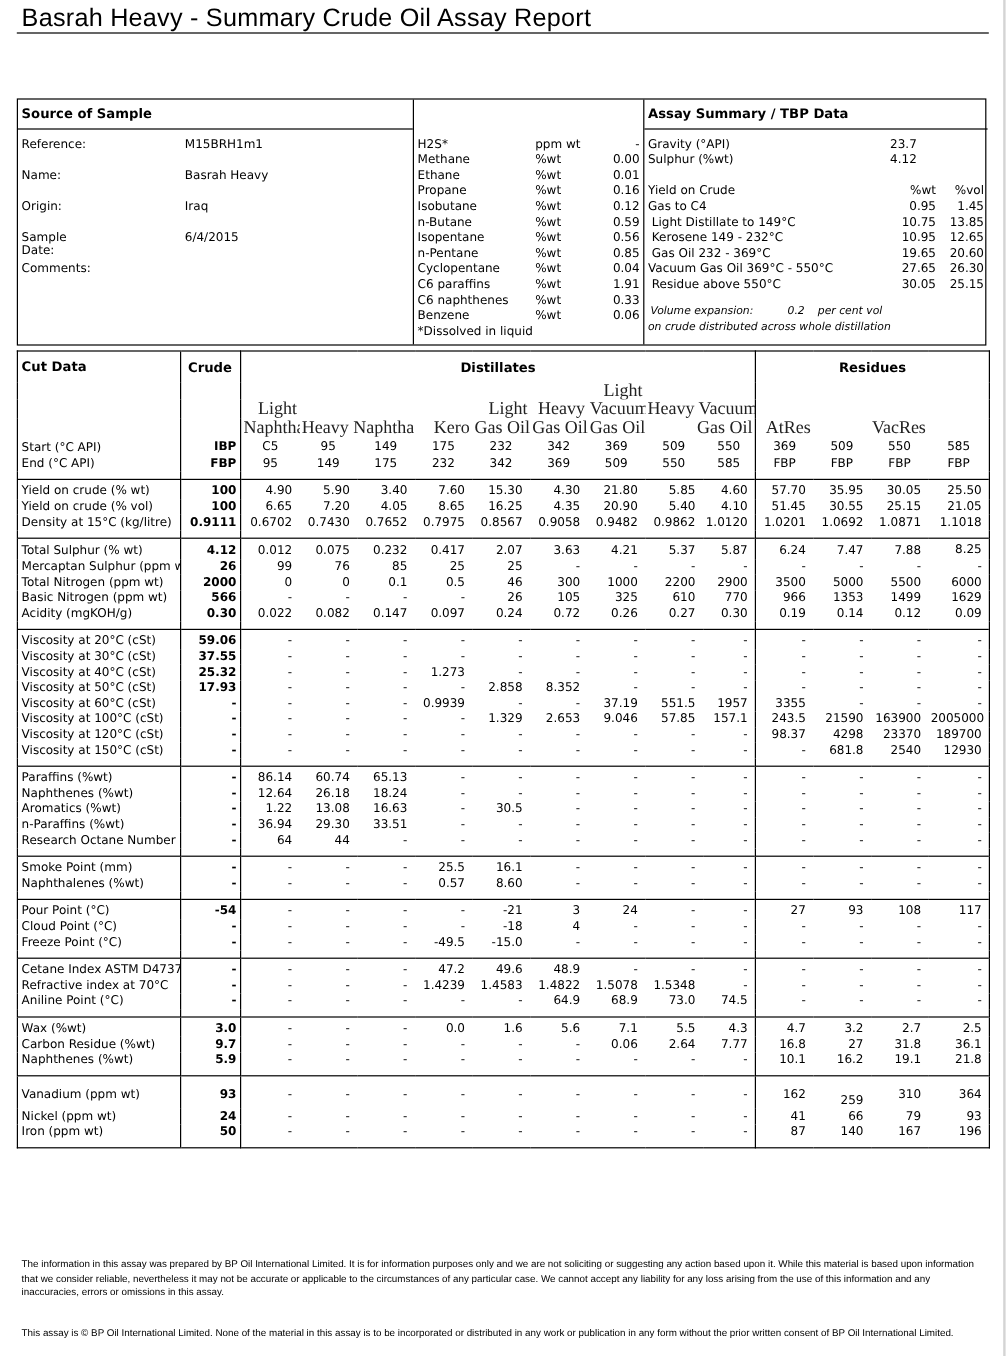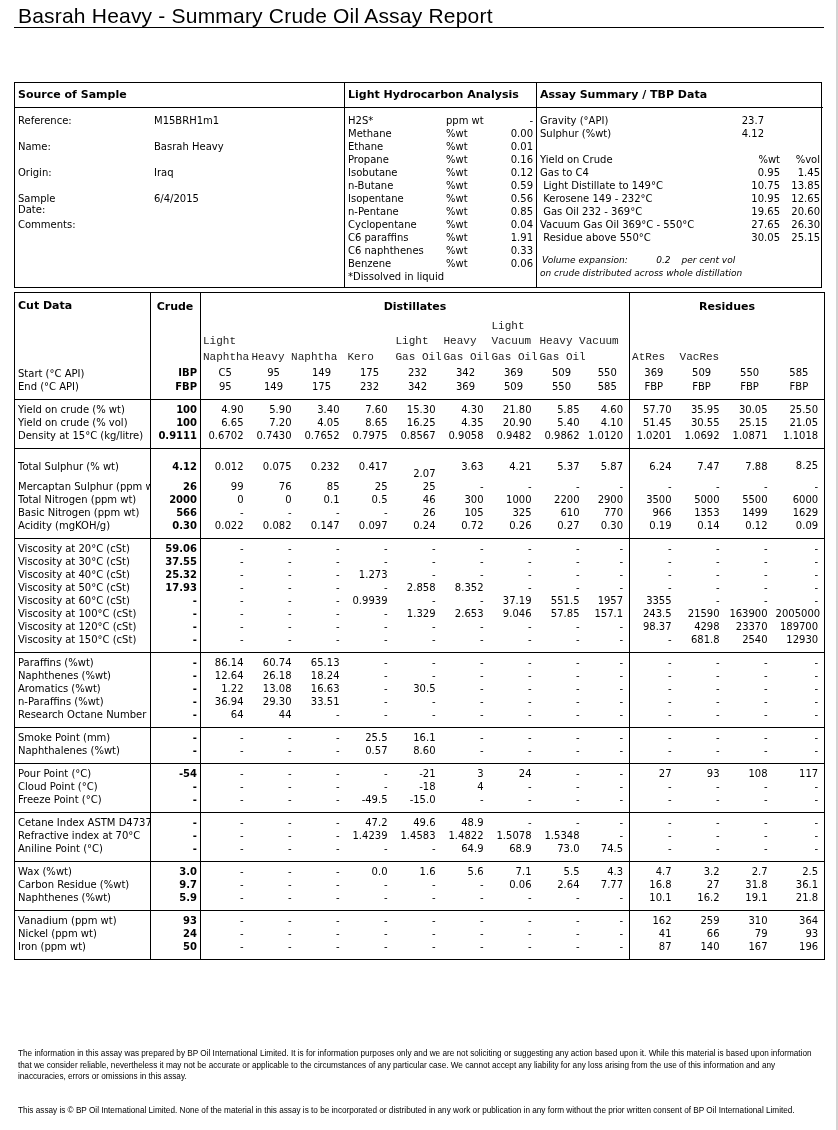--- a/index.html
+++ b/index.html
@@ -32,21 +32,21 @@
   .cut td { padding:0 2px; height:13px; line-height:13px; white-space:nowrap; overflow:hidden; }
   .cut .lbl { border-left:1px solid #000; text-align:left; padding-left:3px; }
   .cut .crd { border-left:1px solid #000; border-right:1px solid #000; text-align:right; font-weight:bold; padding-right:3px; }
   .cut .num { text-align:right; padding-right:6px; }
   .cut .sep { border-right:1px solid #000; }
   .cut .rt { border-right:1px solid #000; }
   .cut tr.topb td { border-top:1px solid #000; }
   .cut tr.botb td { border-bottom:1px solid #000; }
   .cut tr.gap td { height:6px; line-height:6px; }
   .cut .hcell { font-weight:bold; font-size:11px; }
-  .cut .colhead { font-family:Liberation Mono, monospace; font-size:11px; color:#222; text-align:left; }
+  .cut .colhead { font-family:Liberation Serif, serif; font-size:15px; color:#222; text-align:right; }
   .cut .cut-range { text-align:center; }
 
   .disclaimer { position:absolute; left:18px; top:1048px; width:805px; font-size:8.2px; line-height:11.5px; font-family:"Liberation Sans", sans-serif; }
   .copyright { position:absolute; left:18px; top:1105px; width:805px; font-size:8.2px; line-height:11.5px; font-family:"Liberation Sans", sans-serif; }
 </style>
 </head>
 <body>
 
 <div class="page-edge"></div>
 
@@ -73,21 +73,20 @@
       <span class="k">Sample Date:</span>
       <span class="v">6/4/2015</span>
     </div>
     <div class="src-row sm" style="top:136px;">
       <span class="k">Comments:</span>
       <span class="v"></span>
     </div>
   </div>
 
   <div class="col" style="left:330px;width:192px;">
-    <div class="hdr">Light Hydrocarbon Analysis</div>
     <div id="lh-rows"></div>
     <div class="lh-row sm" style="top:32px;">
         <span class="k">H2S*</span>
         <span class="u">ppm wt</span>
         <span class="v">-</span>
       </div>
     <div class="lh-row sm" style="top:45px;">
         <span class="k">Methane</span>
         <span class="u">%wt</span>
         <span class="v">0.00</span>
@@ -392,21 +391,21 @@
         <td></td>
         <td class="rt"></td>
       </tr>
       <tr class="topb">
         <td class="lbl" style="padding-top: 3px;">Total Sulphur (% wt)</td>
         <td class="crd" style="padding-top: 3px;">4.12</td>
         <td class="num" style="padding-top: 3px;">0.012</td>
         <td class="num" style="padding-top: 3px;">0.075</td>
         <td class="num" style="padding-top: 3px;">0.232</td>
         <td class="num" style="padding-top: 3px;">0.417</td>
-        <td class="num" style="padding-top: 18px;">2.07</td>
+        <td class="num" style="padding-top: 4px;">2.07</td>
         <td class="num" style="padding-top: 3px;">3.63</td>
         <td class="num" style="padding-top: 3px;">4.21</td>
         <td class="num" style="padding-top: 3px;">5.37</td>
         <td class="num sep" style="padding-top: 3px;">5.87</td>
         <td class="num" style="padding-top: 3px;">6.24</td>
         <td class="num" style="padding-top: 3px;">7.47</td>
         <td class="num" style="padding-top: 3px;">7.88</td>
         <td class="num rt" style="padding-top: 1px;">8.25</td>
       </tr>
       <tr>
@@ -1010,21 +1009,21 @@
         <td class="num" style="padding-top: 3px;">-</td>
         <td class="num" style="padding-top: 3px;">-</td>
         <td class="num" style="padding-top: 3px;">-</td>
         <td class="num" style="padding-top: 3px;">-</td>
         <td class="num" style="padding-top: 3px;">-</td>
         <td class="num" style="padding-top: 3px;">-</td>
         <td class="num" style="padding-top: 3px;">-</td>
         <td class="num" style="padding-top: 3px;">-</td>
         <td class="num sep" style="padding-top: 3px;">-</td>
         <td class="num" style="padding-top: 3px;">162</td>
-        <td class="num" style="padding-top: 2px;">259</td>
+        <td class="num" style="padding-top: 14px;">259</td>
         <td class="num" style="padding-top: 3px;">310</td>
         <td class="num rt" style="padding-top: 3px;">364</td>
       </tr>
       <tr>
         <td class="lbl">Nickel (ppm wt)</td>
         <td class="crd">24</td>
         <td class="num">-</td>
         <td class="num">-</td>
         <td class="num">-</td>
         <td class="num">-</td>

